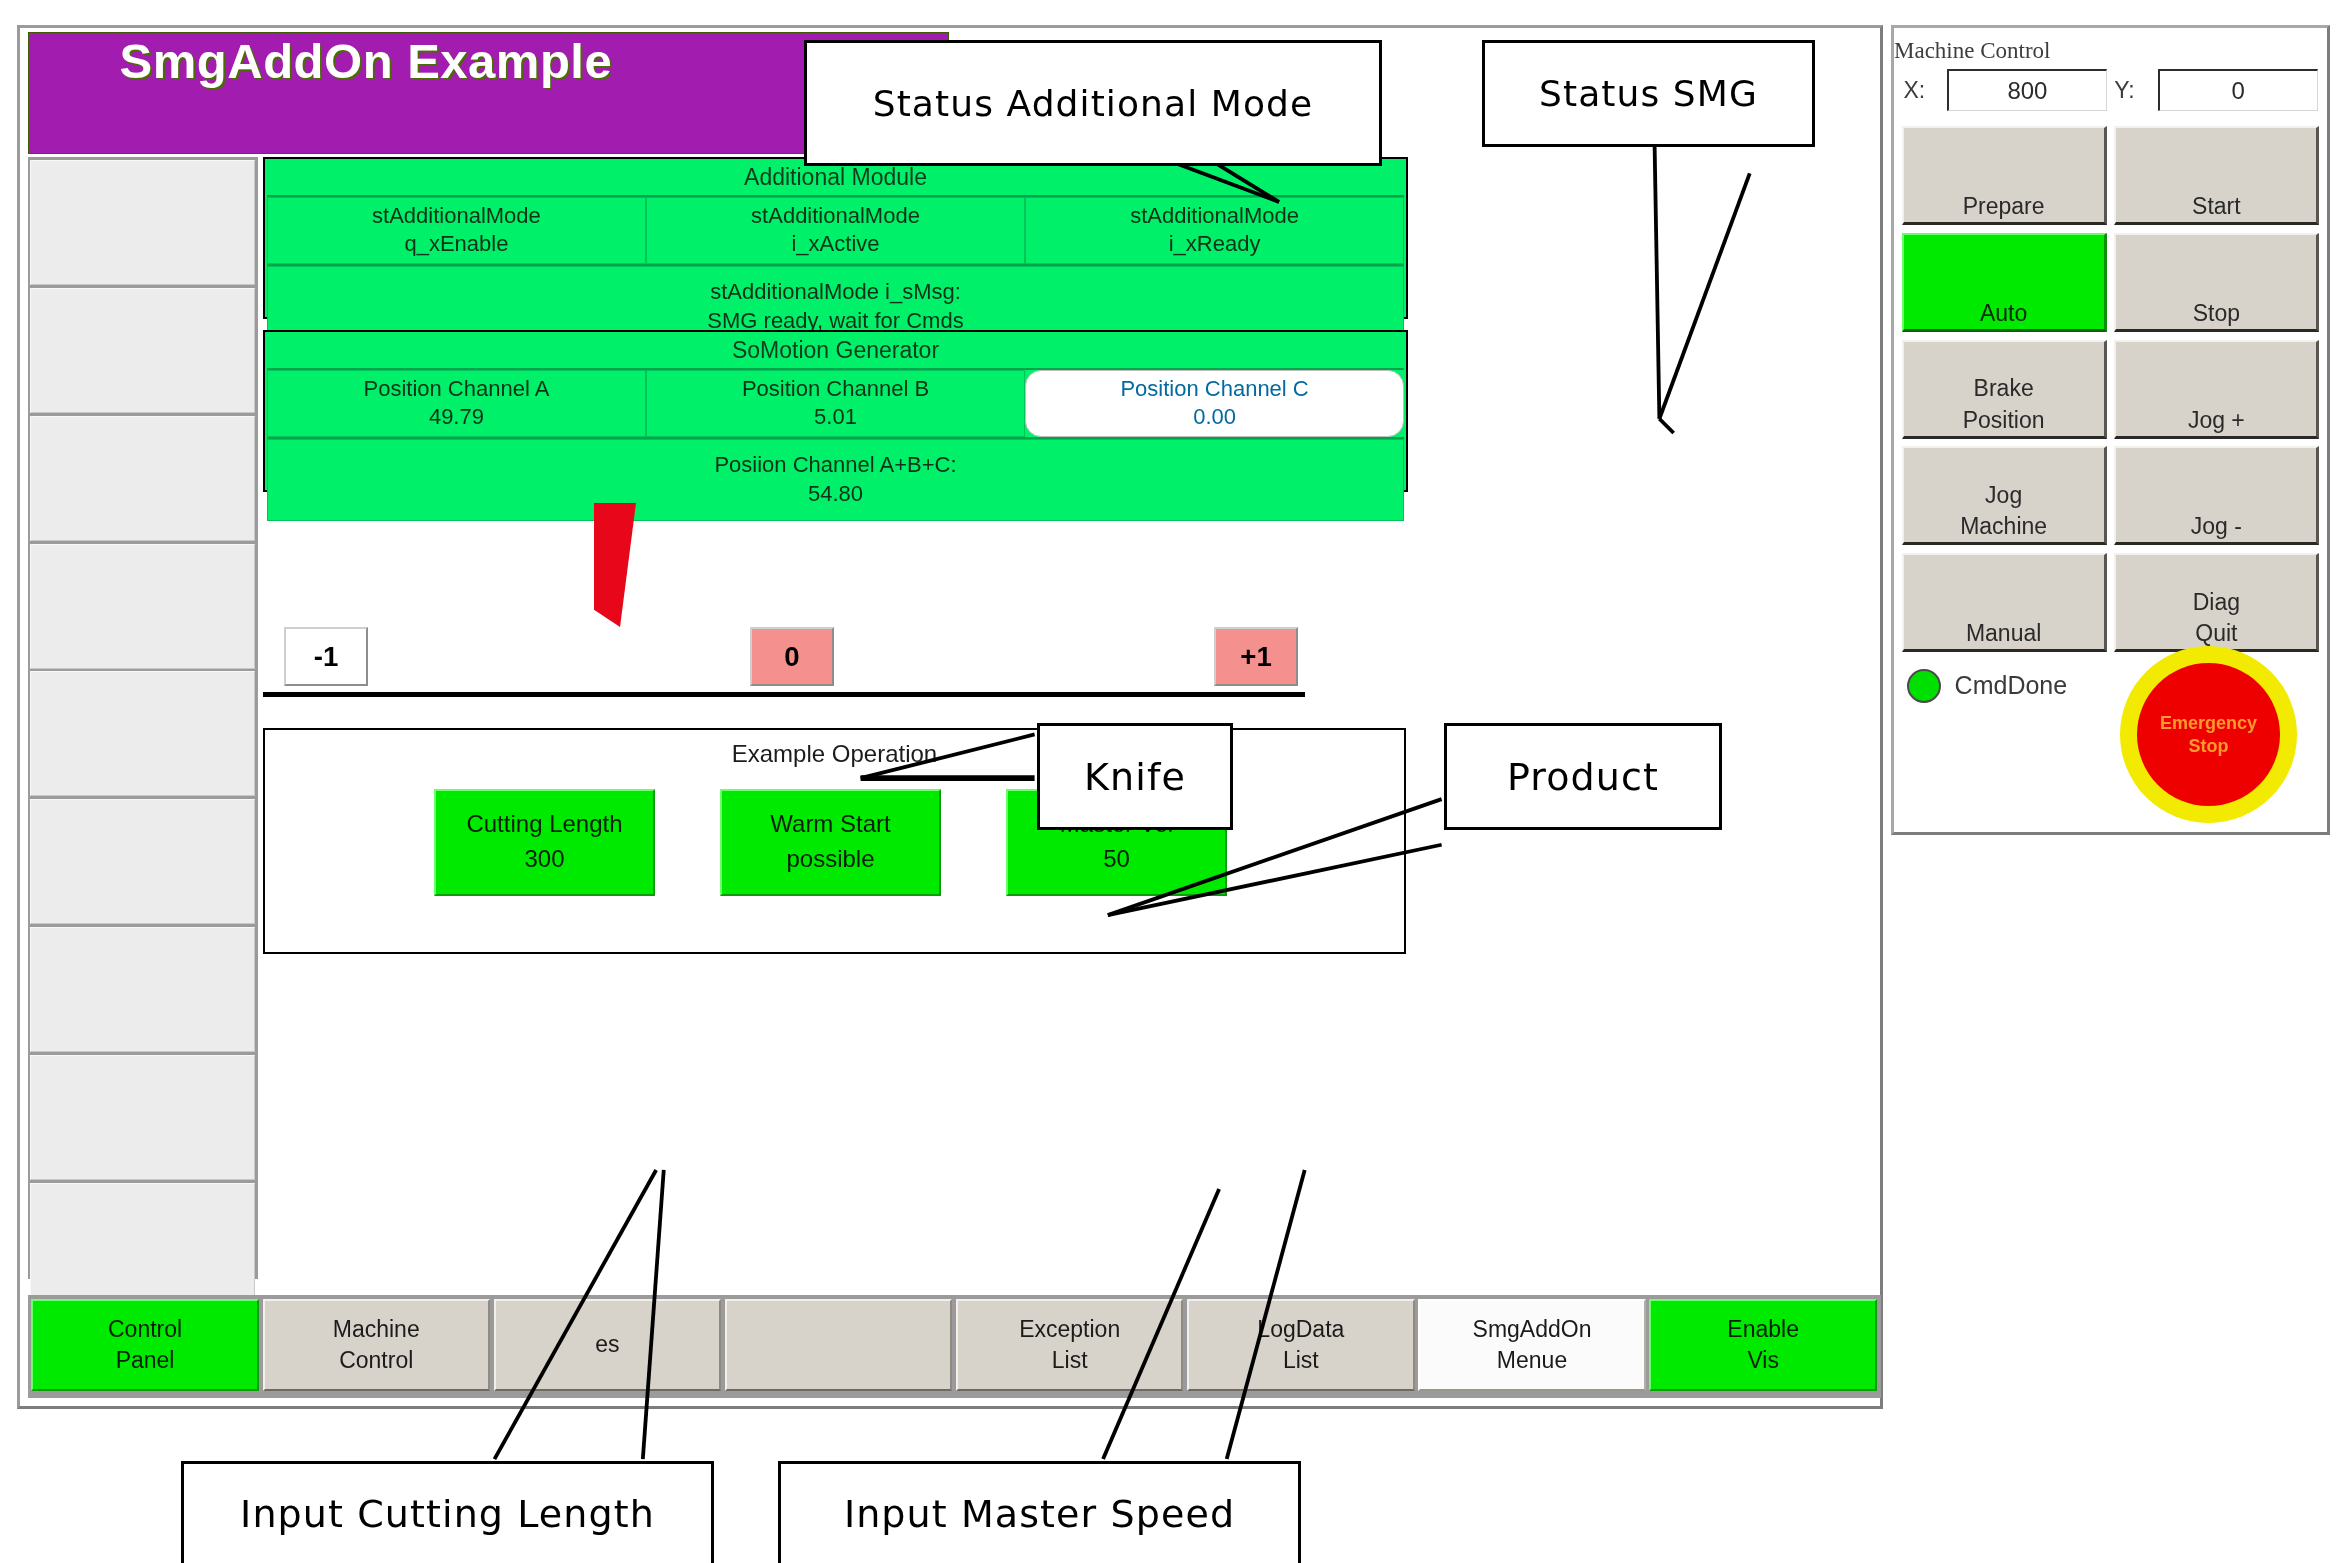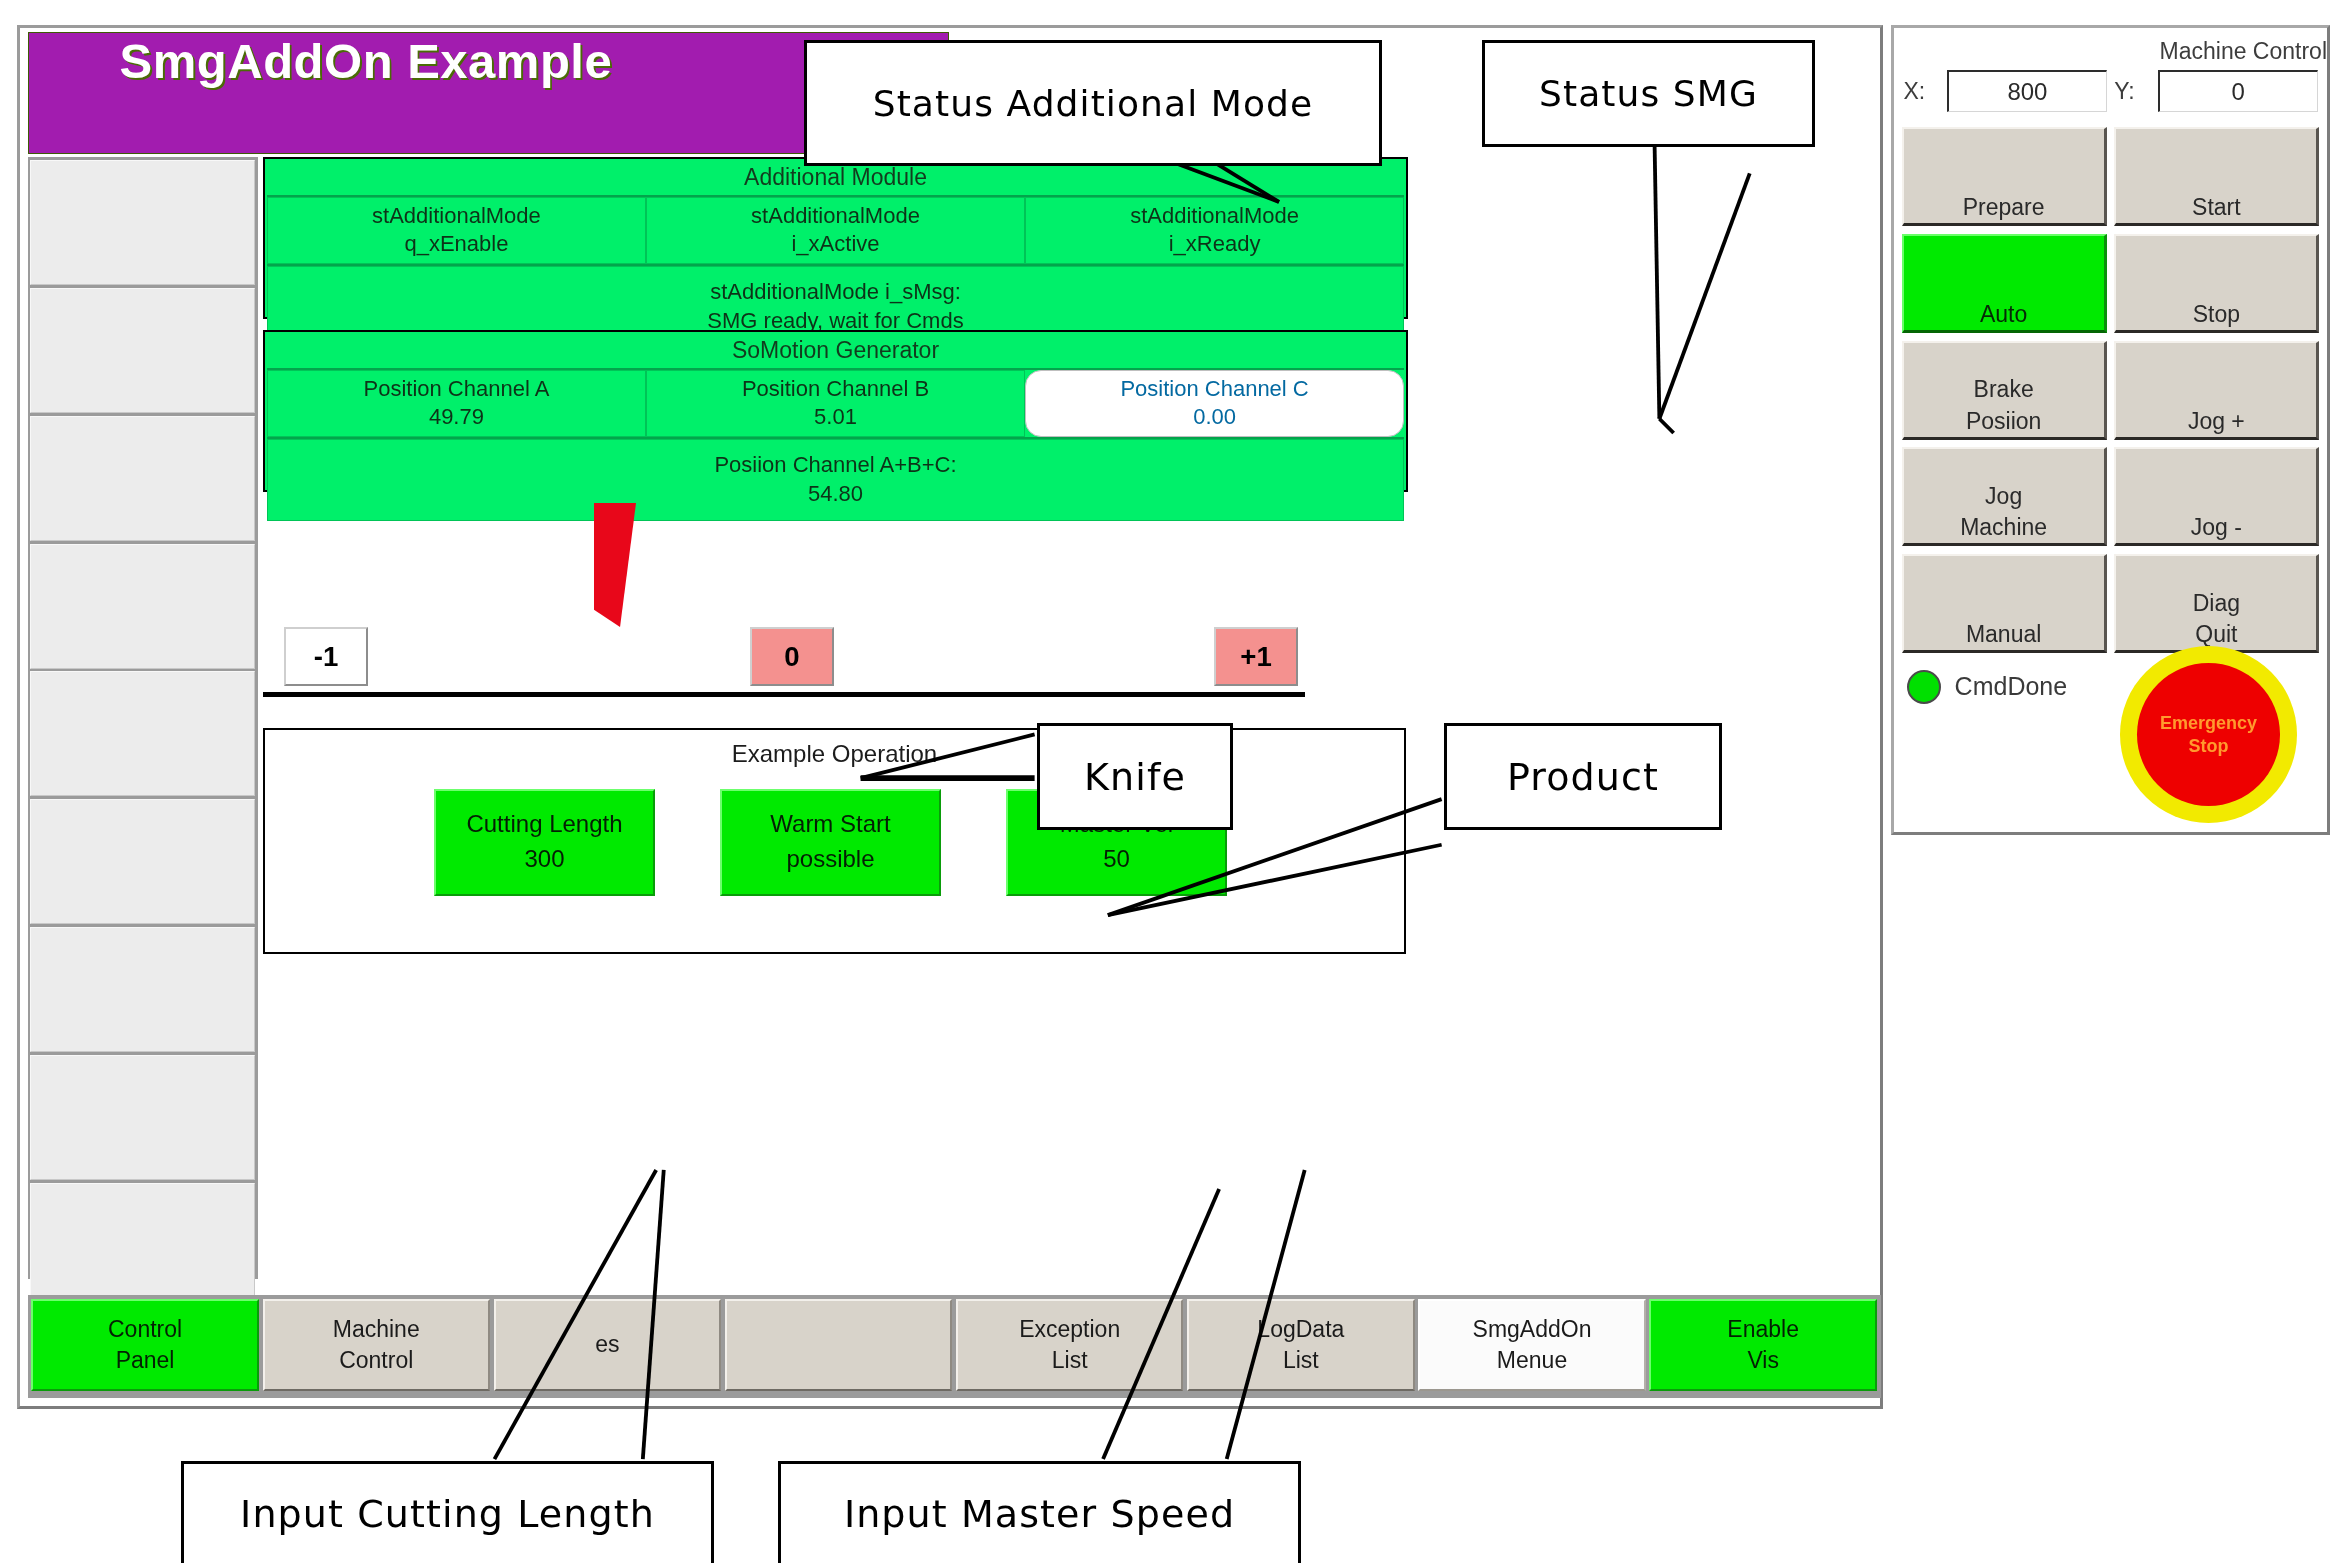--- a/index.html
+++ b/index.html
@@ -192,22 +192,22 @@
   
   .machine-panel {
     position: absolute;
     left: 1891px; top: 25px;
     width: 439px; height: 810px;
     background: #ffffff;
     border: 3.8px solid #a8a8a8;
     border-right-color: #7d7d7d; border-bottom-color: #7d7d7d;
   }
   .mc-title {
-    text-align: right; font-size: 23px; color: #3d3d3d;
-    padding-top: 9.5px; padding-bottom: 5.7px;
+    text-align: left; font-size: 23px; color: #3d3d3d;
+    padding-top: 9.5px; padding-bottom: 5.7px; font-family: Liberation Serif, serif;
   }
   .mc-coords { display: flex; align-items: center; padding: 0 9.5px 9.5px 9.5px; gap: 7.6px; }
   .mc-label { font-size: 23px; color: #3d3d3d; width: 36px; }
   .mc-field {
     flex: 1 1 0; height: 42px;
     background: #ffffff;
     border-top: 2.9px solid #2d2d2d;
     border-left: 2.9px solid #2d2d2d;
     border-right: 1.9px solid #d6d6d6;
     border-bottom: 1.9px solid #d6d6d6;
@@ -434,21 +434,21 @@
       </div>
       <div class="mc-btn green">
         <span>Auto</span>
       </div>
       <div class="mc-btn">
         <span>Stop</span>
       </div>
       <div class="mc-btn">
         <span>
           <span>Brake</span><br>
-          <span>Posiion</span>
+          <span>Position</span>
         </span>
       </div>
       <div class="mc-btn">
         <span>Jog +</span>
       </div>
       <div class="mc-btn">
         <span>
           <span>Jog</span><br>
           <span>Machine</span>
         </span>

